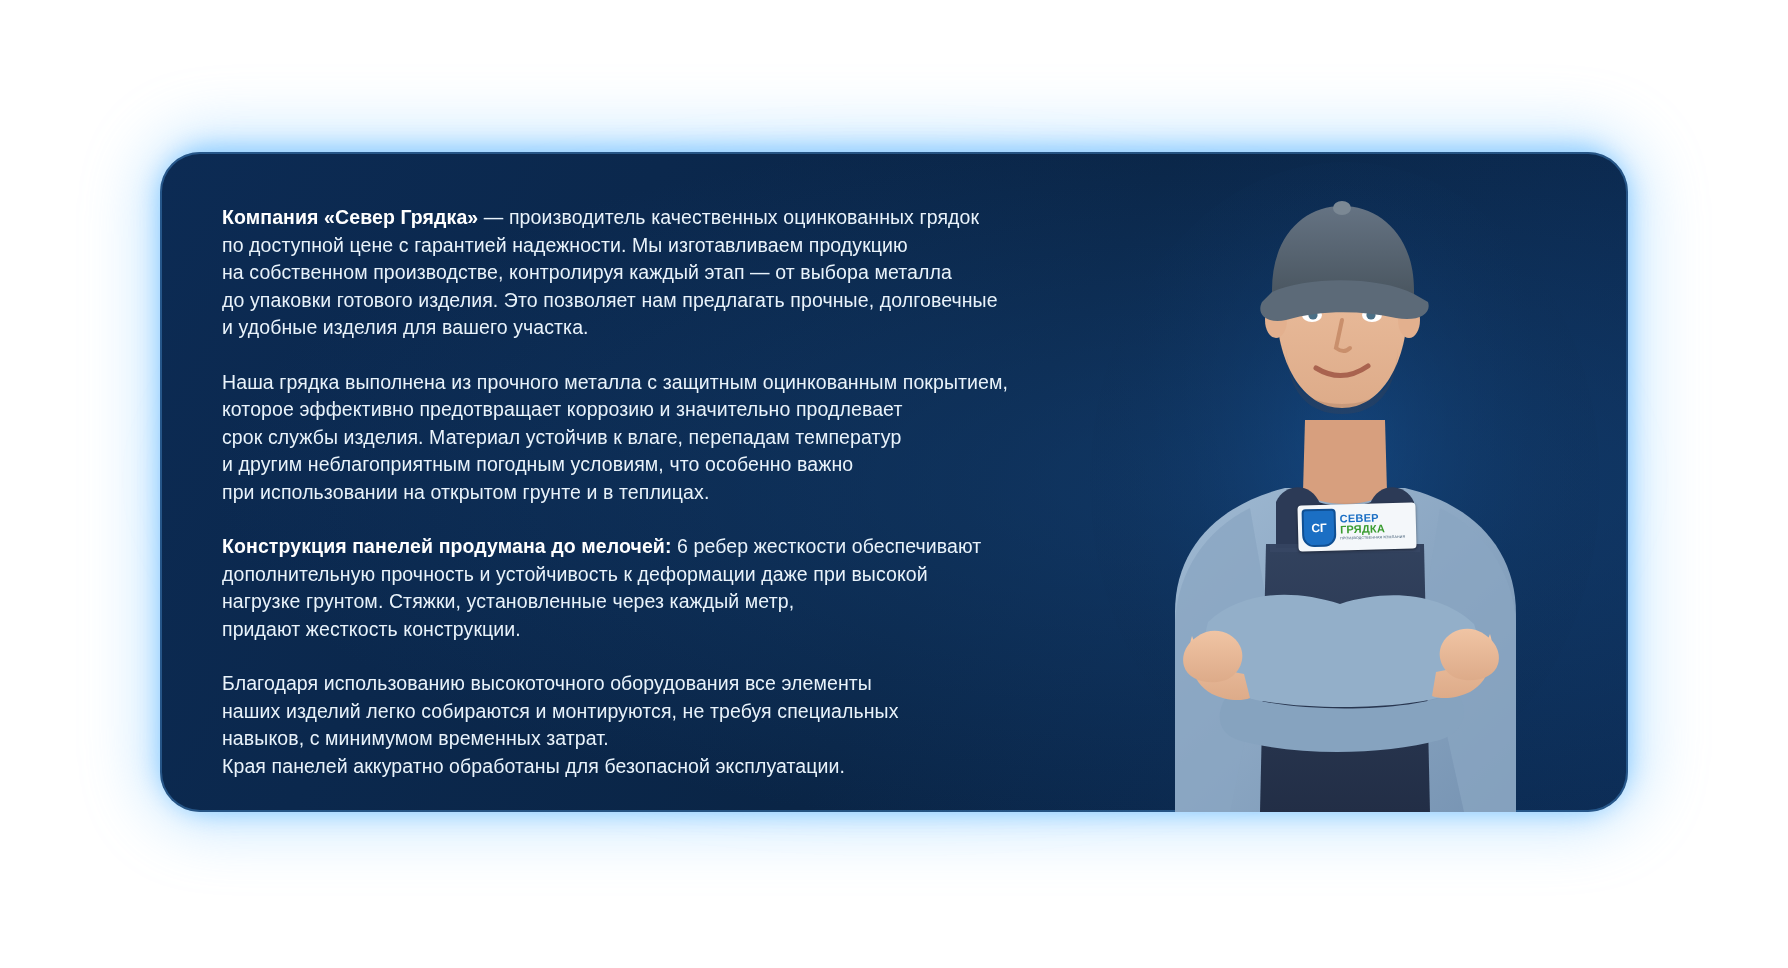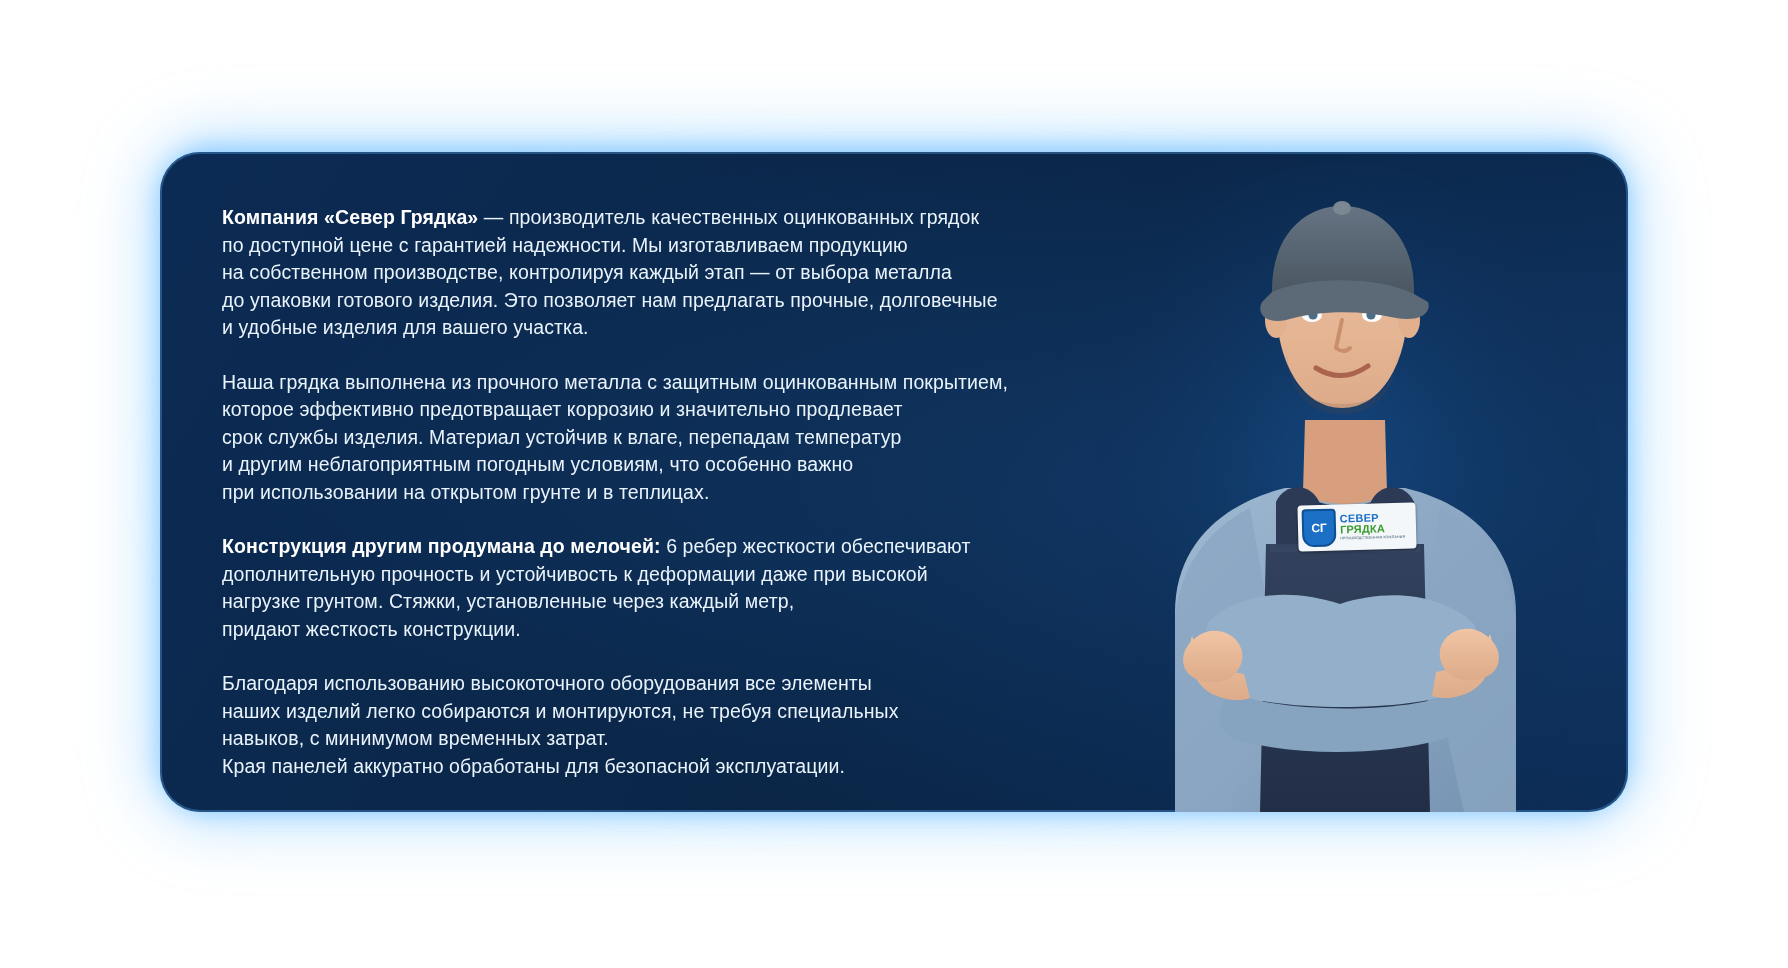--- a/index.html
+++ b/index.html
@@ -170,21 +170,21 @@
 на собственном производстве, контролируя каждый этап — от выбора металла
 до упаковки готового изделия. Это позволяет нам предлагать прочные, долговечные
 и удобные изделия для вашего участка.</span></p>
 
       <p class="para"><span>Наша грядка выполнена из прочного металла с защитным оцинкованным покрытием,
 которое эффективно предотвращает коррозию и значительно продлевает
 срок службы изделия. Материал устойчив к влаге, перепадам температур
 и другим неблагоприятным погодным условиям, что особенно важно
 при использовании на открытом грунте и в теплицах.</span></p>
 
-      <p class="para"><span class="strong">Конструкция другим продумана до мелочей:</span><span> 6 ребер жесткости обеспечивают
+      <p class="para"><span class="strong">Конструкция панелей продумана до мелочей:</span><span> 6 ребер жесткости обеспечивают
 дополнительную прочность и устойчивость к деформации даже при высокой
 нагрузке грунтом. Стяжки, установленные через каждый метр,
 придают жесткость конструкции.</span></p>
 
       <p class="para"><span>Благодаря использованию высокоточного оборудования все элементы
 наших изделий легко собираются и монтируются, не требуя специальных
 навыков, с минимумом временных затрат.
 Края панелей аккуратно обработаны для безопасной эксплуатации.</span></p>
 
     </div>

